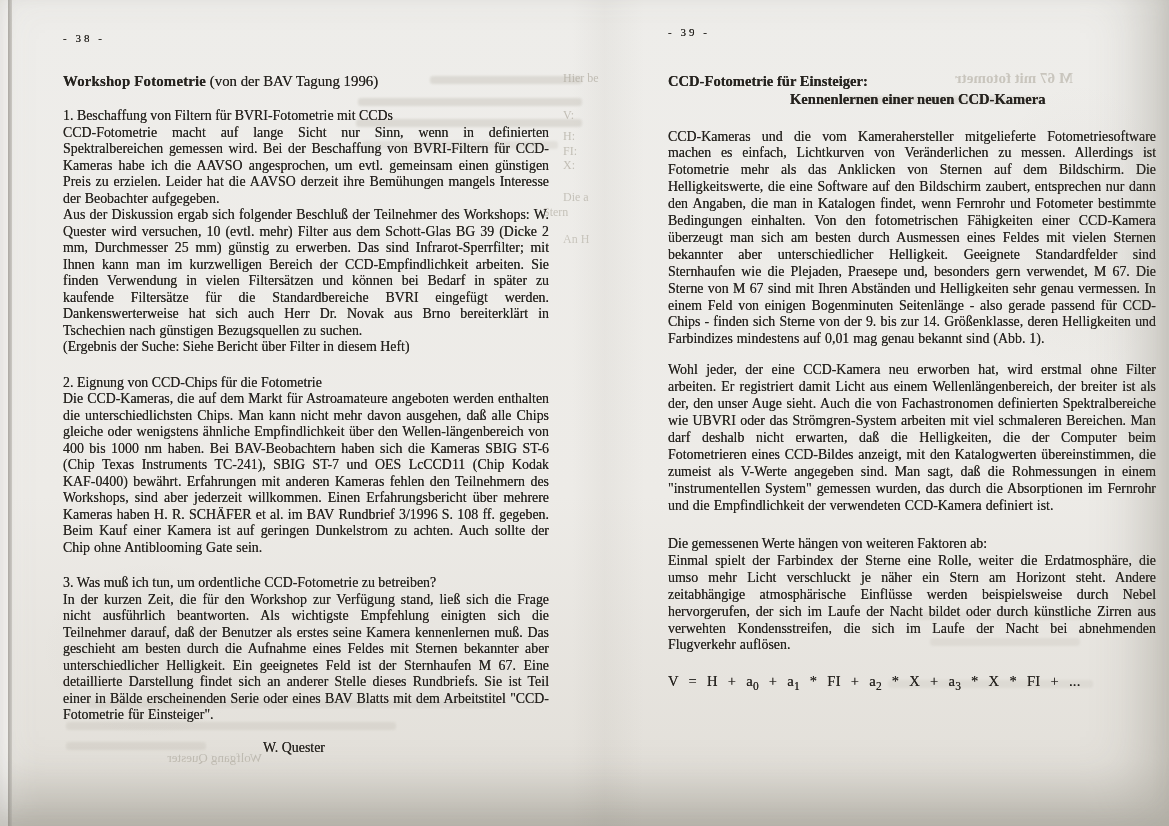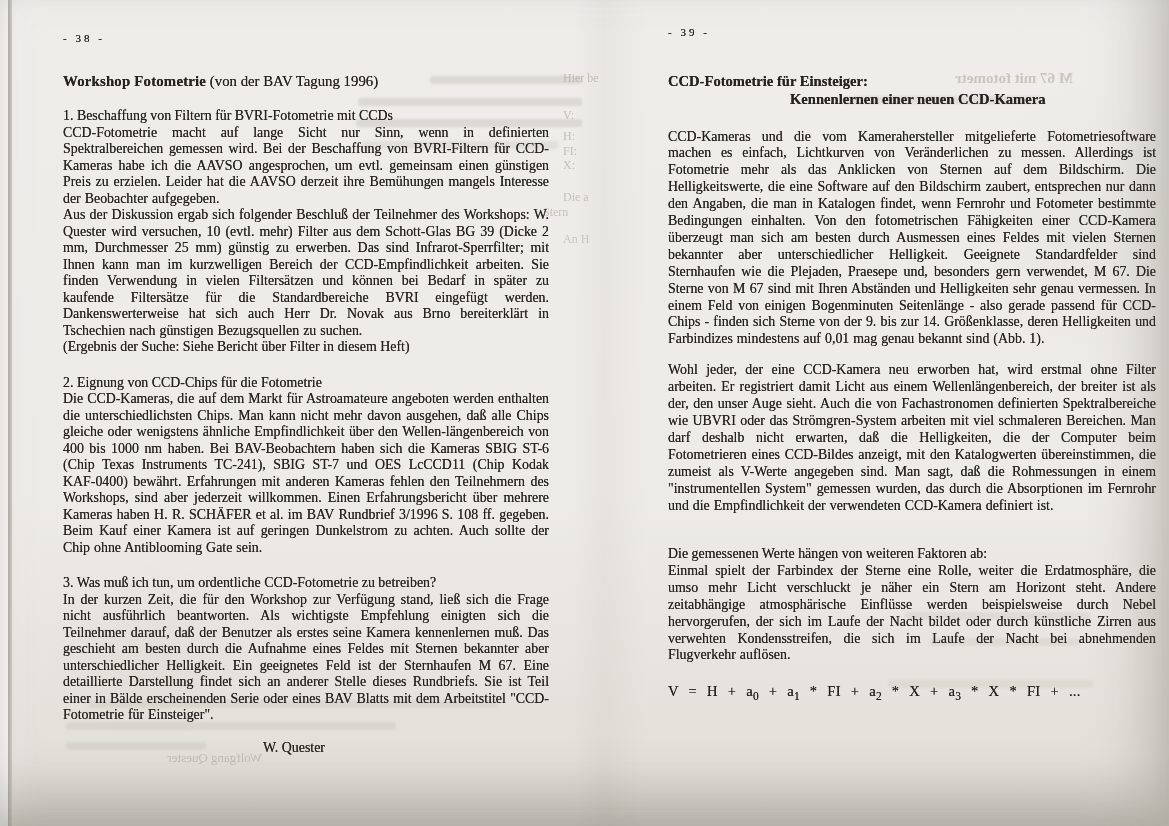--- a/index.html
+++ b/index.html
@@ -116,21 +116,21 @@
 
   <div class="page page-right body-text">
     <div class="pagenum">-  39  -</div>
 
     <div class="r-title">CCD-Fotometrie für Einsteiger:</div>
     <div class="r-title-line2">Kennenlernen einer neuen CCD-Kamera</div>
 
     <p class="p-just rp rp-first">CCD-Kameras und die vom Kamerahersteller mitgelieferte Fotometriesoftware machen es einfach, Lichtkurven von Veränderlichen zu messen. Allerdings ist Fotometrie mehr als das Anklicken von Sternen auf dem Bildschirm. Die Helligkeitswerte, die eine Software auf den Bildschirm zaubert, entsprechen nur dann den Angaben, die man in Katalogen findet, wenn Fernrohr und Fotometer bestimmte Bedingungen einhalten. Von den fotometrischen Fähigkeiten einer CCD-Kamera überzeugt man sich am besten durch Ausmessen eines Feldes mit vielen Sternen bekannter aber unterschiedlicher Helligkeit. Geeignete Standardfelder sind Sternhaufen wie die Plejaden, Praesepe und, besonders gern verwendet, M 67. Die Sterne von M 67 sind mit Ihren Abständen und Helligkeiten sehr genau vermessen. In einem Feld von einigen Bogenminuten Seitenlänge  - also gerade passend für CCD-Chips - finden sich Sterne von der 9. bis zur 14. Größenklasse, deren Helligkeiten und Farbindizes mindestens auf 0,01 mag genau bekannt sind (Abb. 1).</p>
     <p class="p-just rp" style="margin-top:14px;">Wohl jeder, der eine CCD-Kamera neu erworben hat, wird erstmal ohne Filter arbeiten. Er registriert damit Licht aus einem Wellenlängenbereich, der breiter ist als der, den unser Auge sieht. Auch die von Fachastronomen definierten Spektralbereiche wie UBVRI oder das Strömgren-System arbeiten mit viel schmaleren Bereichen. Man darf deshalb nicht erwarten, daß die Helligkeiten, die der Computer beim Fotometrieren eines CCD-Bildes anzeigt, mit den Katalogwerten übereinstimmen, die zumeist als V-Werte angegeben sind. Man sagt, daß die Rohmessungen in einem "instrumentellen System" gemessen wurden, das durch die Absorptionen im Fernrohr und die Empfindlichkeit der verwendeten CCD-Kamera definiert ist.</p>
 
-    <div class="rp" style="margin-top:32px;">
+    <div class="rp" style="margin-top:22px;">
       <div>Die gemessenen Werte hängen von weiteren Faktoren ab:</div>
       <p class="p-just">Einmal spielt  der Farbindex der Sterne eine Rolle, weiter die Erdatmosphäre, die umso mehr Licht verschluckt je näher ein Stern am Horizont steht. Andere zeitabhängige atmosphärische Einflüsse werden beispielsweise durch Nebel hervorgerufen, der sich im Laufe der Nacht bildet oder durch künstliche Zirren aus verwehten Kondensstreifen, die sich im Laufe der Nacht bei abnehmenden Flugverkehr auflösen.</p>
     </div>
 
 
     <div class="formula">
       <span>V = H + a</span><sub>0</sub><span> + a</span><sub>1</sub><span> * FI + a</span><sub>2</sub><span> * X + a</span><sub>3</sub><span> * X * FI + ...</span>
     </div>
   </div>
 

